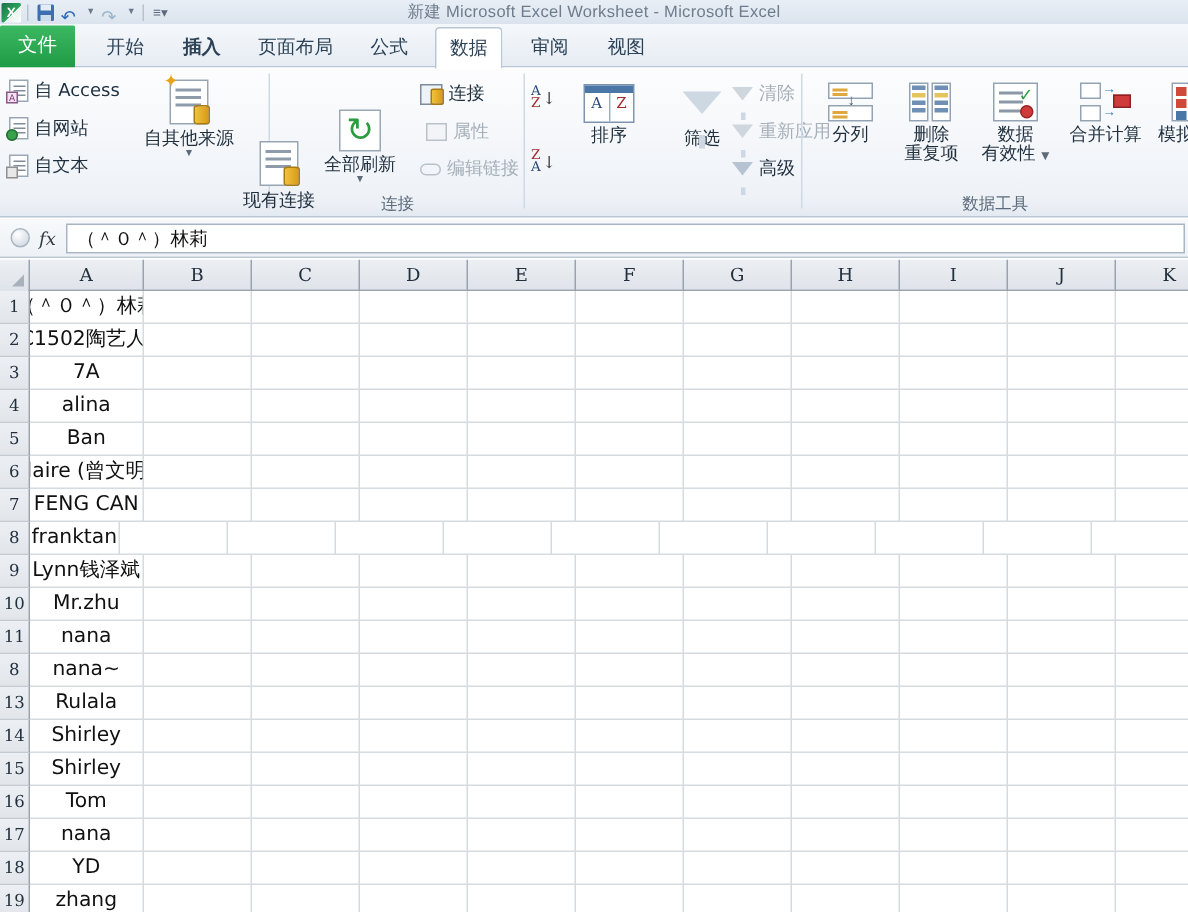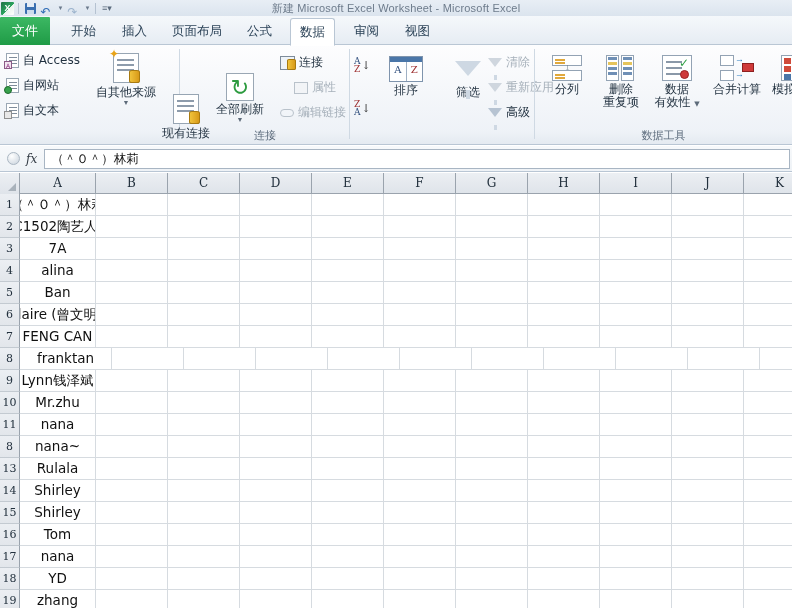--- a/index.html
+++ b/index.html
@@ -390,21 +390,21 @@
       <span class="tiny-caret">▼</span>
       <div class="qat-sep"></div>
       <span class="qat-more">≡▾</span>
     </div>
     <div class="title-text">新建 Microsoft Excel Worksheet - Microsoft Excel</div>
   </div>
 
   <div class="tabstrip">
     <div class="tab file" style="left:0px;">文件</div>
     <div class="tab" style="left:62px;">开始</div>
-    <div class="tab" style="left:113px;">插入</div>
+    <div class="tab" style="left:113px;font-weight:bold;">插入</div>
     <div class="tab" style="left:163px;">页面布局</div>
     <div class="tab" style="left:238px;">公式</div>
     <div class="tab active" style="left:290px;">数据</div>
     <div class="tab" style="left:345px;">审阅</div>
     <div class="tab" style="left:396px;">视图</div>
   </div>
 
   <div class="ribbon">
 
     <div class="rgroup" style="left:0px; width:180px;">
@@ -467,21 +467,21 @@
           <span class="stack"></span>
         </div>
         <div class="bi-label">全部刷新</div>
         <div class="dropcaret">▼</div>
       </div>
 
       <div class="small-item" style="left:100px; top:9px;">
         <span class="ico conn-ico"></span>
         <span>连接</span>
       </div>
-      <div class="small-item dim" style="left:114px; top:34px;">
+      <div class="small-item dim" style="left:104px; top:34px;">
         <span class="ico prop-ico"></span>
         <span>属性</span>
       </div>
       <div class="small-item dim" style="left:100px; top:59px;">
         <span class="ico link-ico"></span>
         <span>编辑链接</span>
       </div>
 
       <div class="glabel">连接</div>
       <div class="divider"></div>
@@ -742,21 +742,21 @@
           <div class="cell" style="width: 72px;"></div>
           <div class="cell" style="width: 72px;"></div>
           <div class="cell" style="width: 72px;"></div>
           <div class="cell" style="width: 72px;"></div>
           <div class="cell" style="width: 72px;"></div>
           <div class="cell" style="width: 72px;"></div>
           <div class="cell" style="width: 72px;"></div>
         </div>
         <div class="row">
           <div class="rowhead">8</div>
-          <div class="cell clip" style="width: 92px;">
+          <div class="cell clip" style="width: 60px;">
             <span class="overflow-text">franktan</span>
           </div>
           <div class="cell" style="width: 72px;"></div>
           <div class="cell" style="width: 72px;"></div>
           <div class="cell" style="width: 72px;"></div>
           <div class="cell" style="width: 72px;"></div>
           <div class="cell" style="width: 72px;"></div>
           <div class="cell" style="width: 72px;"></div>
           <div class="cell" style="width: 72px;"></div>
           <div class="cell" style="width: 72px;"></div>

